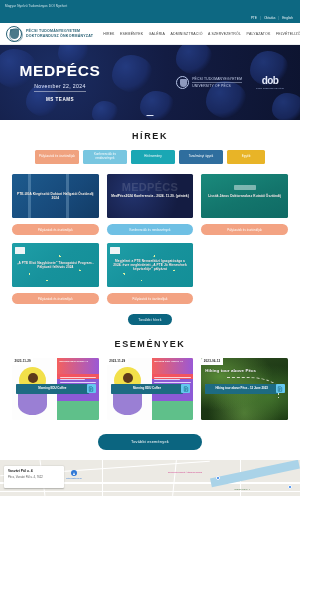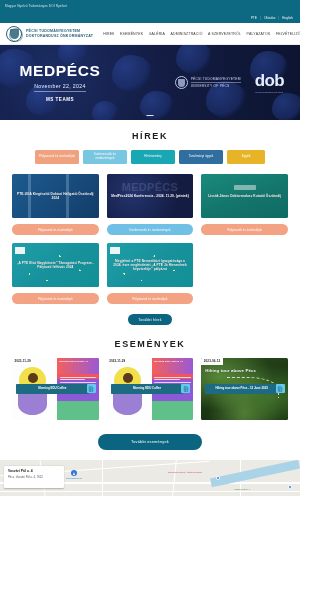--- a/index.html
+++ b/index.html
@@ -186,21 +186,21 @@
     font-size: 3.3px;
     color: #ccd6f0;
     letter-spacing: .2px;
     white-space: nowrap;
   }
   .uni-l2 { border-top: .4px solid rgba(204,214,240,.45); padding-top: 1.2px; }
   .dob {
     display:flex; flex-direction:column; align-items:center; gap:1.5px;
   }
   .dob-mark {
-    font-size: 17px;
+    font-size: 10px;
     font-weight: bold;
     color: #e7ecfa;
     letter-spacing: -.6px;
     line-height: 1;
   }
   .dob-cap {
     font-size: 2.3px;
     color: #9fb0d8;
     letter-spacing: .1px;
     white-space: nowrap;

